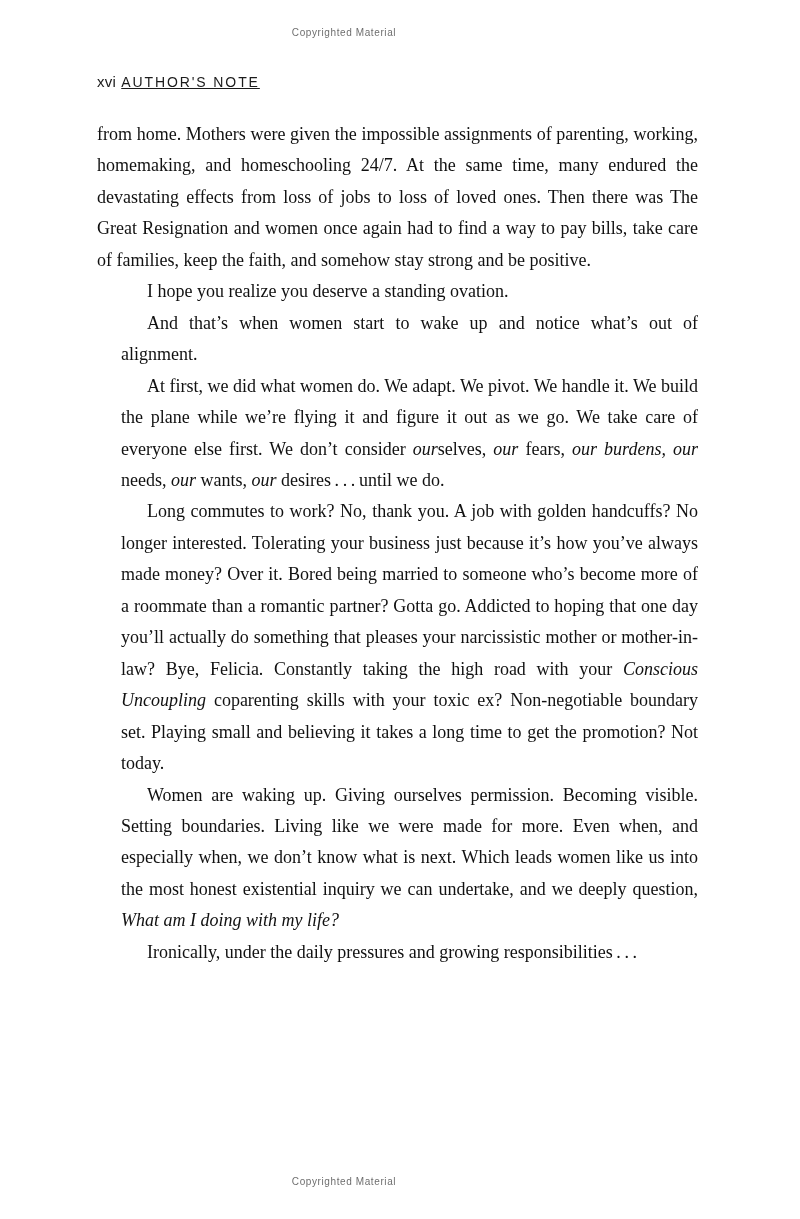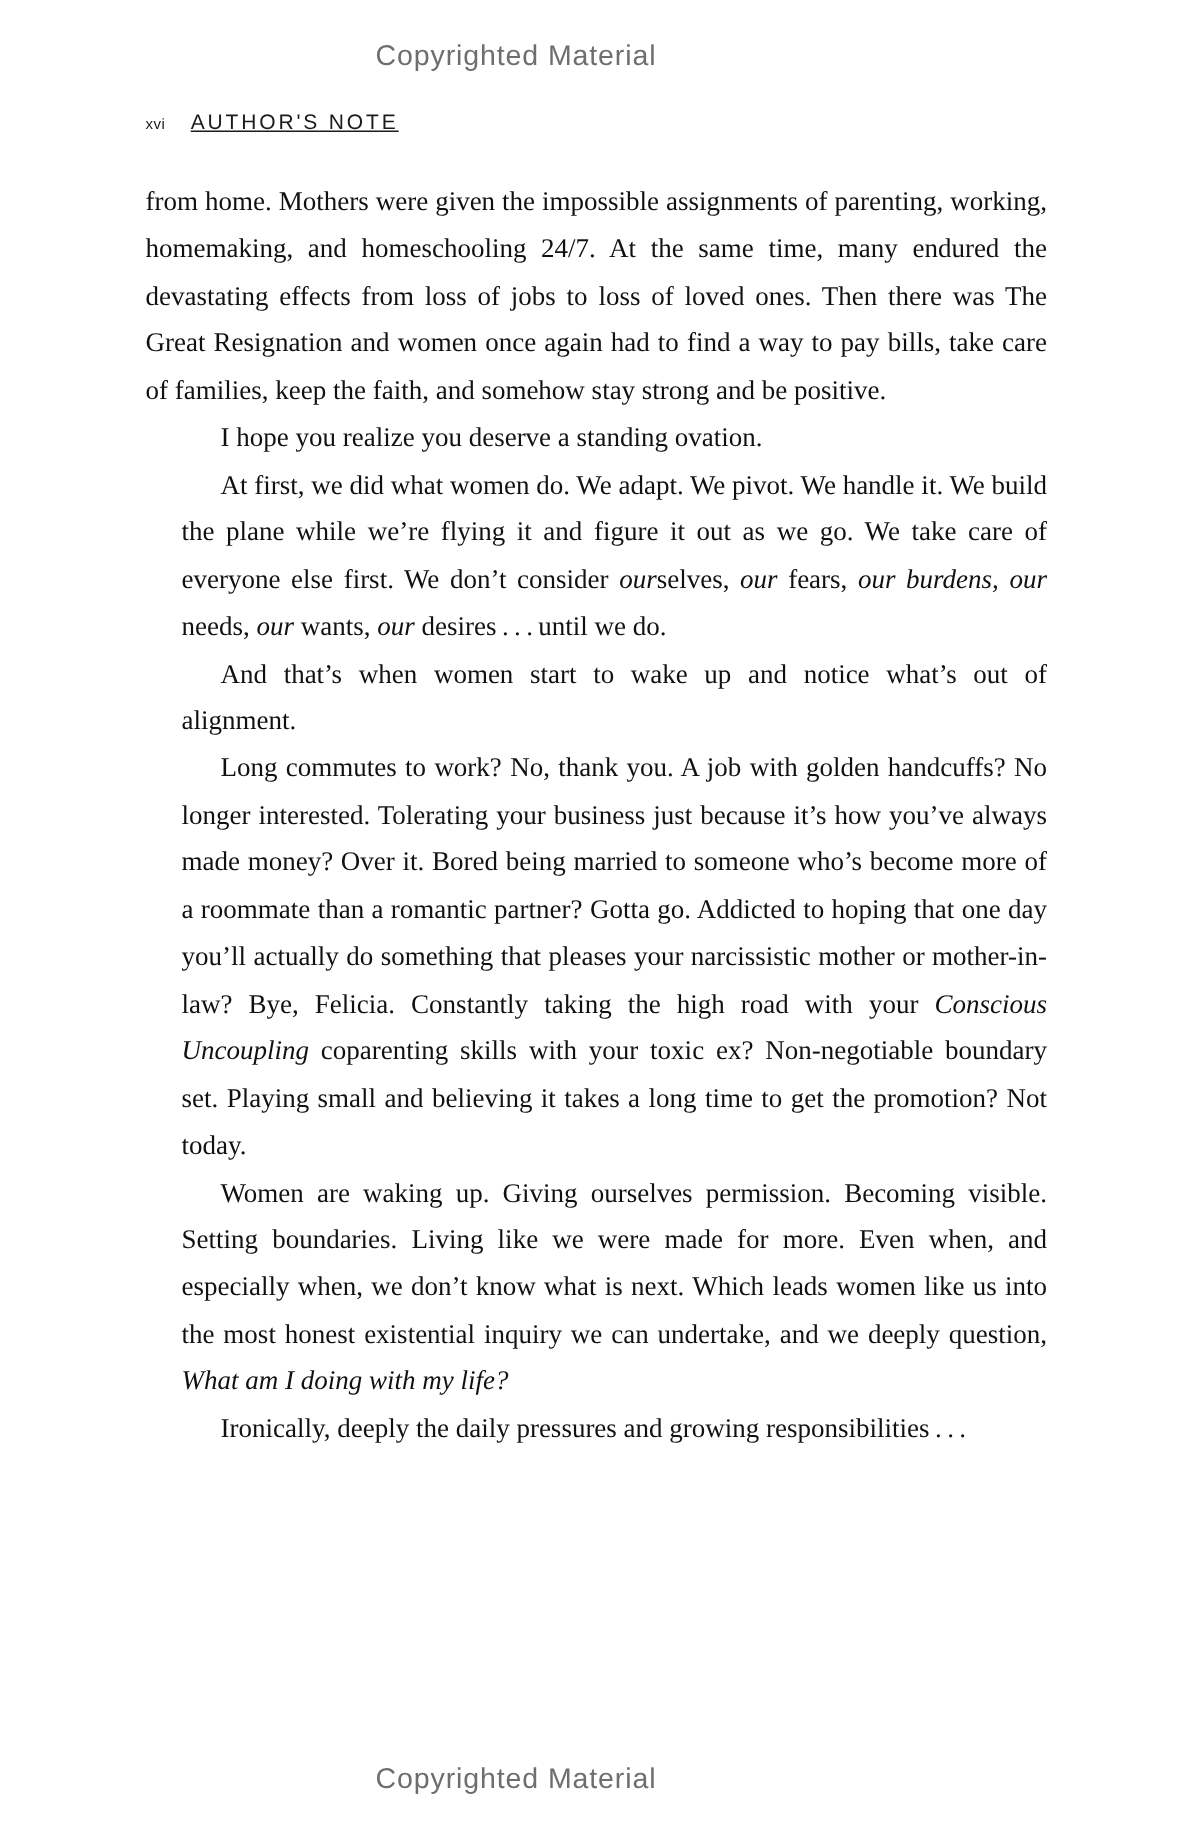--- a/index.html
+++ b/index.html
@@ -23,43 +23,43 @@
     display: block;
   }
 
   
   .watermark {
     position: absolute;
     left: 0;
     width: 688px;
     text-align: center;
     font-family: "Liberation Sans", "DejaVu Sans", sans-serif;
-    font-size: 19px;
+    font-size: 10px;
     letter-spacing: 0.6px;
     color: #6e6e6e;
     white-space: nowrap;
   }
   .watermark-top    { top: 27px; }
   .watermark-bottom { top: 1176px; }
 
   
   .running-head {
     position: absolute;
     left: 97px;
     top: 73px;
     display: flex;
     align-items: baseline;
     font-family: "Liberation Sans", "DejaVu Sans", sans-serif;
     color: #1b1b1b;
     white-space: nowrap;
   }
   .folio {
-    font-size: 10px;
+    font-size: 15px;
     letter-spacing: 0.3px;
-    margin-right: 17px;
+    margin-right: 5px;
   }
   .head-title {
     font-size: 14px;
     letter-spacing: 1.9px;
     text-decoration: underline;
   }
 
   
   .textblock {
     position: absolute;
@@ -90,22 +90,22 @@
   <div class="watermark watermark-top">Copyrighted Material</div>
 
   <div class="running-head">
     <span class="folio">xvi</span>
     <span class="head-title">AUTHOR'S NOTE</span>
   </div>
 
   <div class="textblock">
       <p>from home. Mothers were given the impossible assignments of parenting, working, homemaking, and homeschooling 24/7. At the same time, many endured the devastating effects from loss of jobs to loss of loved ones. Then there was The Great Resignation and women once again had to find a way to pay bills, take care of families, keep the faith, and somehow stay strong and be positive.</p>
       <p class="indent">I hope you realize you deserve a standing ovation.</p>
+      <p class="indent">And that’s when women start to wake up and notice what’s out of alignment.</p>
       <p class="indent">At first, we did what women do. We adapt. We pivot. We handle it. We build the plane while we’re flying it and figure it out as we go. We take care of everyone else first. We don’t consider <i>our</i>selves, <i>our</i> fears, <i>our burdens,</i> <i>our</i> needs, <i>our</i> wants, <i>our</i> desires . . . until we do.</p>
-      <p class="indent">And that’s when women start to wake up and notice what’s out of alignment.</p>
       <p class="indent">Long commutes to work? No, thank you. A job with golden handcuffs? No longer interested. Tolerating your business just because it’s how you’ve always made money? Over it. Bored being married to someone who’s become more of a roommate than a romantic partner? Gotta go. Addicted to hoping that one day you’ll actually do something that pleases your narcissistic mother or mother-in-law? Bye, Felicia. Constantly taking the high road with your <i>Conscious Uncoupling</i> coparenting skills with your toxic ex? Non-negotiable boundary set. Playing small and believing it takes a long time to get the promotion? Not today.</p>
       <p class="indent">Women are waking up. Giving ourselves permission. Becoming visible. Setting boundaries. Living like we were made for more. Even when, and especially when, we don’t know what is next. Which leads women like us into the most honest existential inquiry we can undertake, and we deeply question, <i>What am I doing with my life?</i></p>
-      <p class="indent lastline-natural">Ironically, deeply the daily pressures and growing responsibilities . . .</p>
+      <p class="indent lastline-natural">Ironically, under the daily pressures and growing responsibilities . . .</p>
     </div>
 
   <div class="watermark watermark-bottom">Copyrighted Material</div>
 
 </div>
 
 </body></html>

